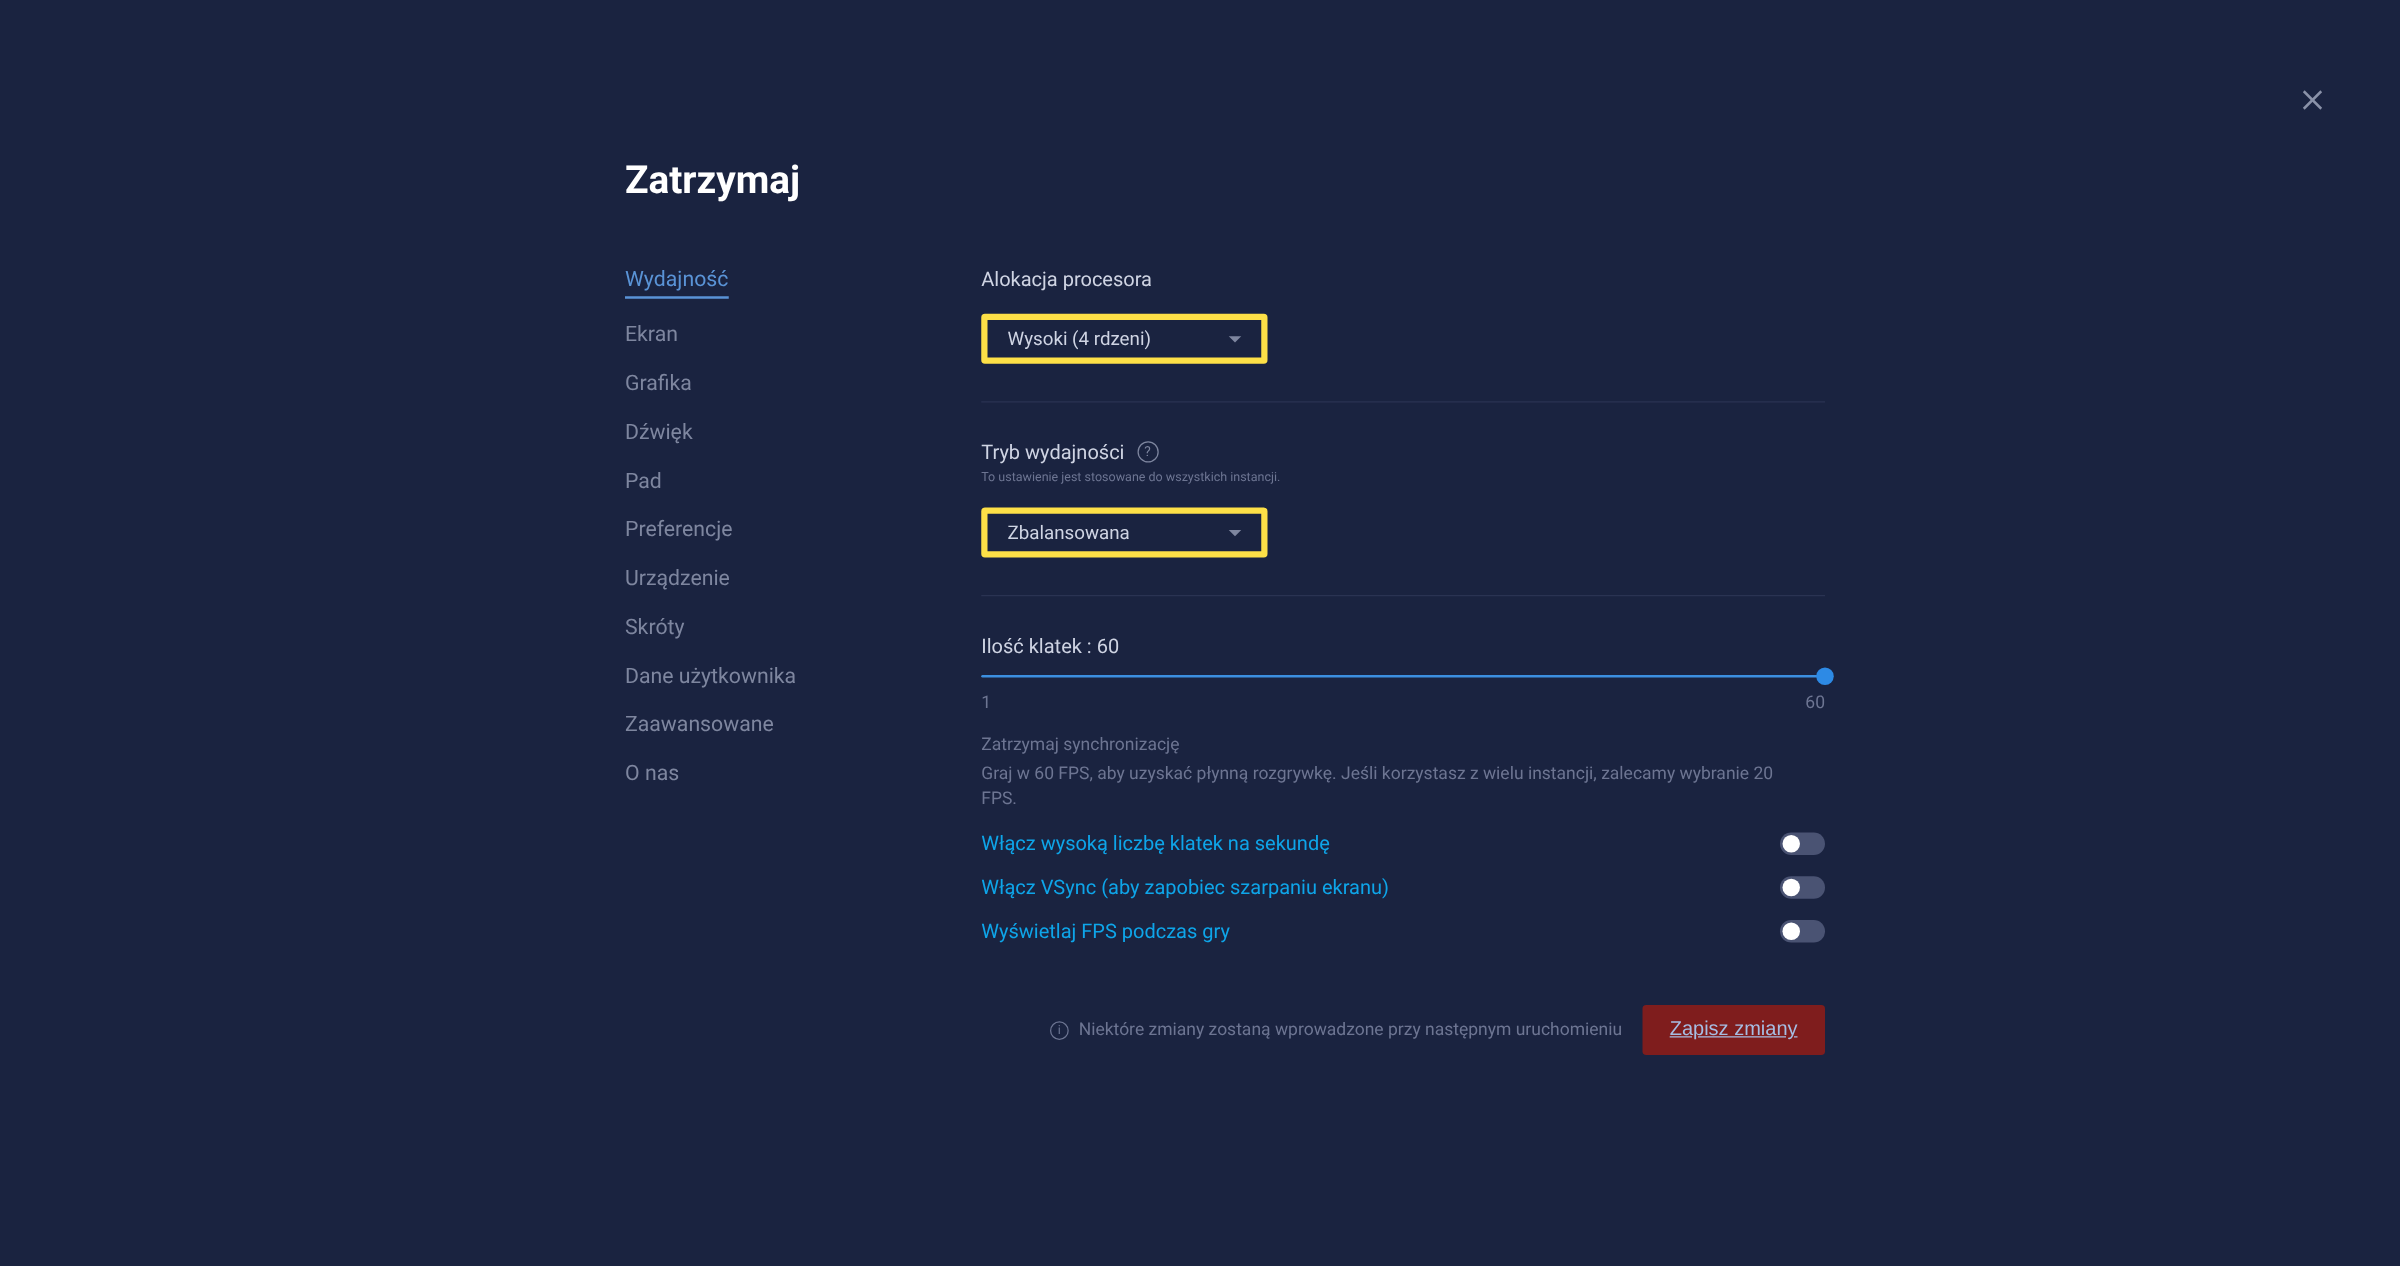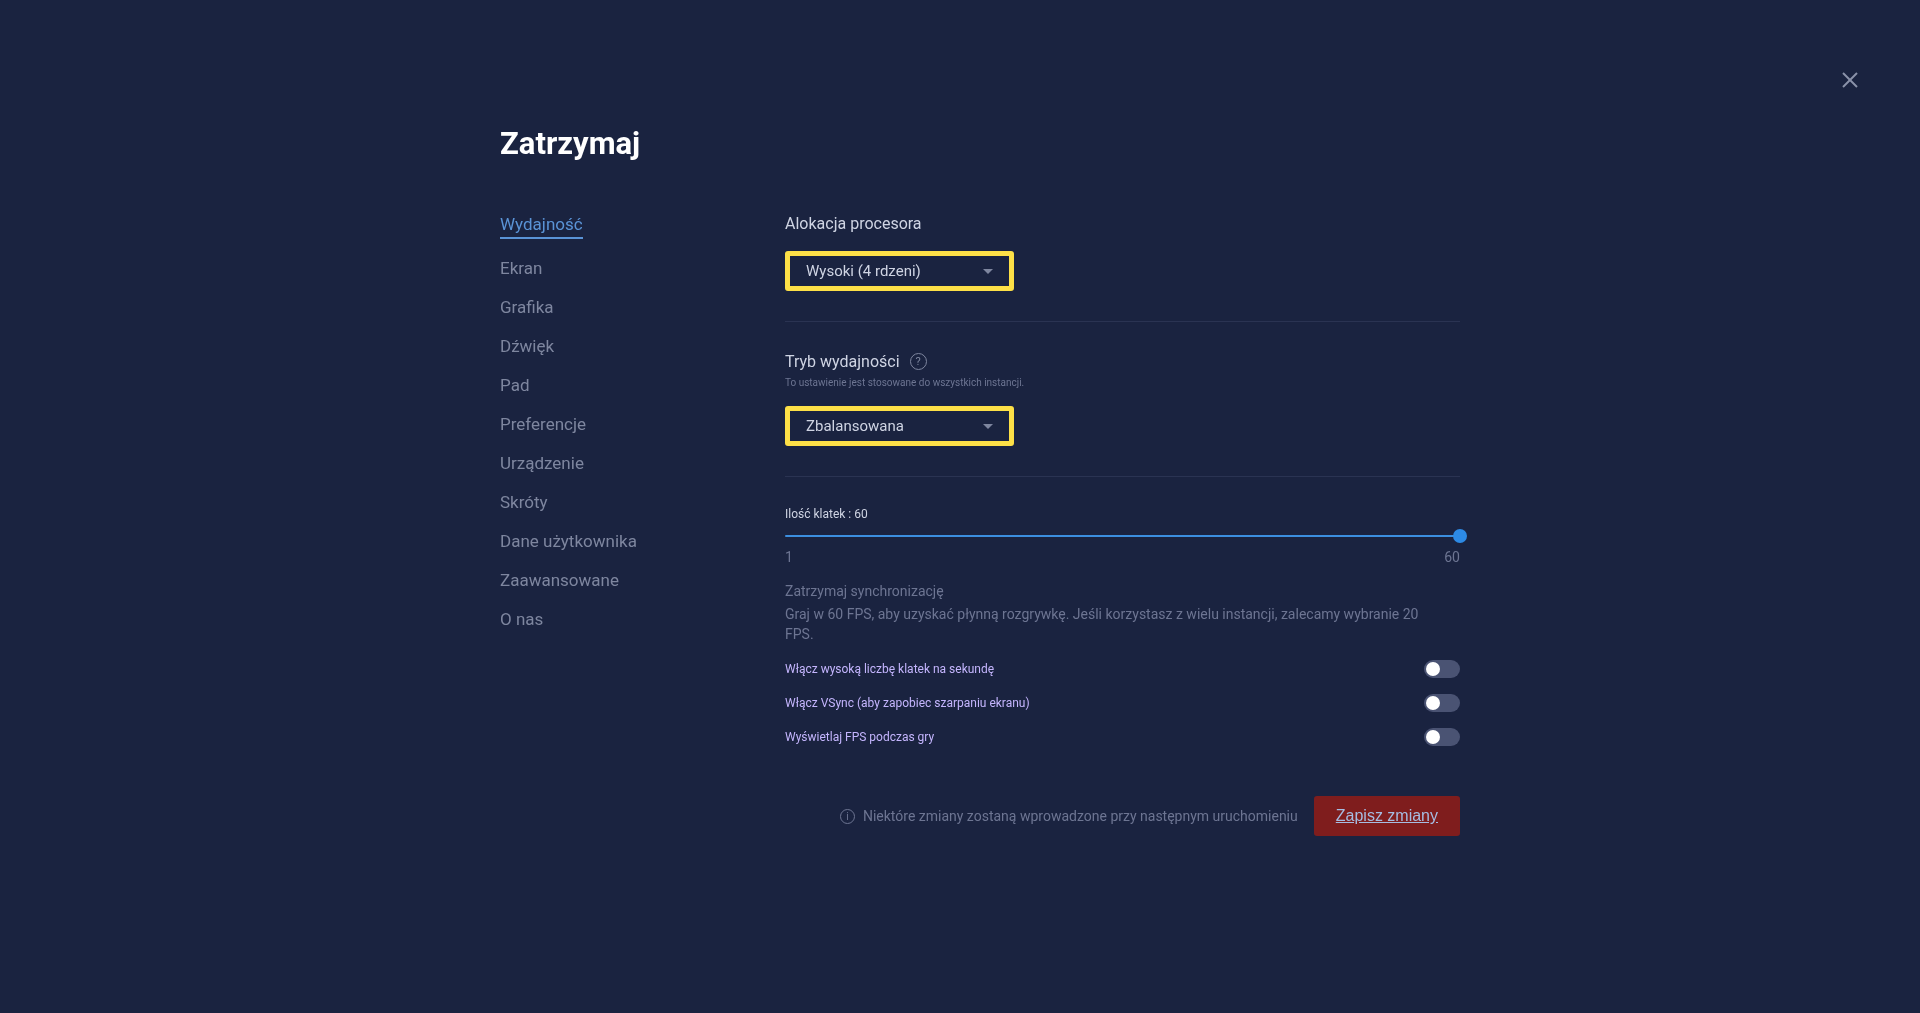--- a/index.html
+++ b/index.html
@@ -110,21 +110,21 @@
   width: 0;
   height: 0;
   border-left: 5px solid transparent;
   border-right: 5px solid transparent;
   border-top: 5px solid #7e869f;
 }
 .slider-block {
   margin-top: 10px;
 }
 .slider-label {
-  font-size: 12px;
+  font-size: 16px;
   color: #cfd4e3;
   margin-bottom: 14px;
 }
 .slider-track {
   position: relative;
   height: 2px;
   background: #3c8fe0;
   border-radius: 1px;
   width: 100%;
 }
@@ -156,22 +156,22 @@
   line-height: 1.4;
   max-width: 660px;
 }
 .toggle-row {
   display: flex;
   justify-content: space-between;
   align-items: center;
   margin-top: 16px;
 }
 .toggle-row .label {
-  font-size: 12px;
-  color: #c4b5fd;
+  font-size: 16px;
+  color: #0ea5e9;
 }
 .toggle {
   width: 36px;
   height: 18px;
   background: #4a5373;
   border-radius: 9px;
   position: relative;
   cursor: pointer;
 }
 .toggle .knob {

